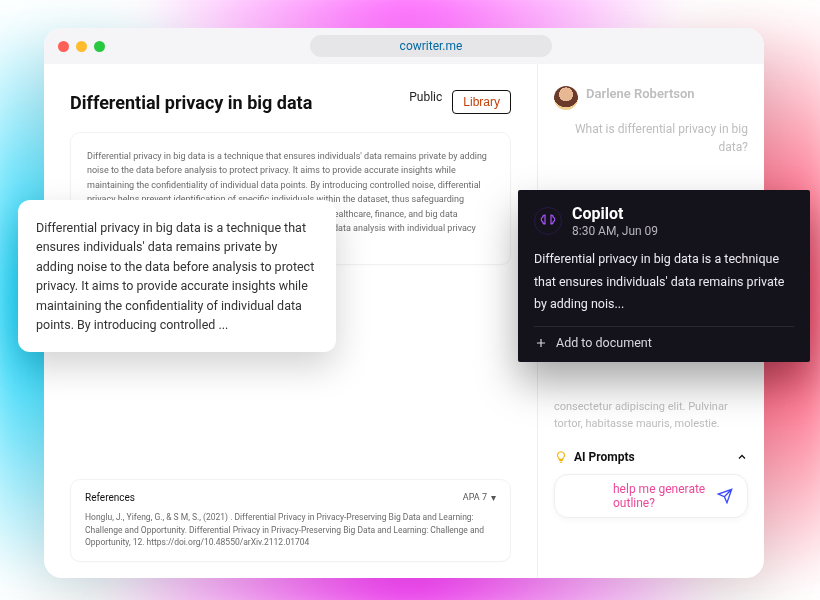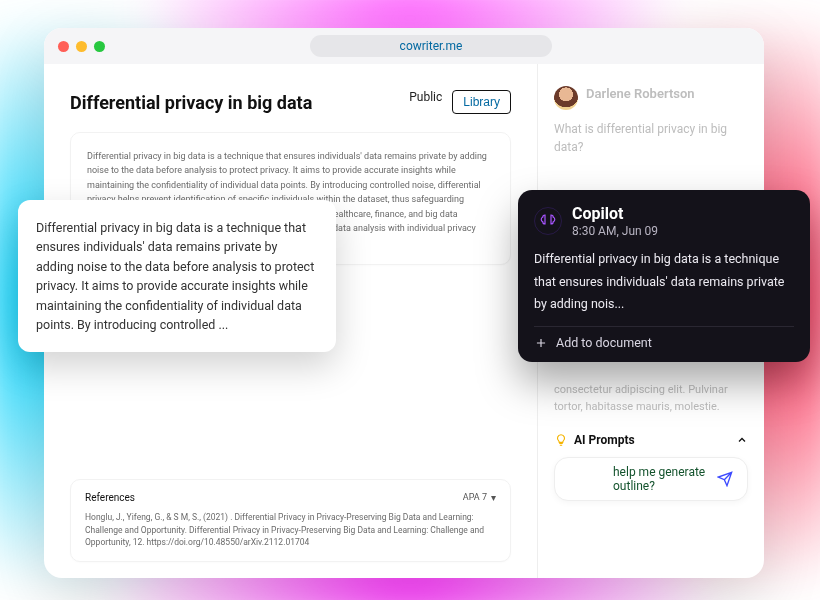--- a/index.html
+++ b/index.html
@@ -35,21 +35,21 @@
   .body { flex: 1; display: flex; }
   .main {
     flex: 1 1 auto; border-right: 1px solid #eee; padding: 26px 26px 16px 26px;
     display: flex; flex-direction: column;
   }
   .header { display: flex; align-items: center; margin-bottom: 18px; }
   .title { font-size: 18px; font-weight: 700; color: #111; }
   .visibility { margin-left: auto; display: flex; align-items: flex-start; gap: 10px; }
   .vis-public { font-size: 12px; color: #222; }
   .vis-library {
-    font-size: 12px; color: #0369a1; border: 1.5px solid #111; border-radius: 4px;
+    font-size: 12px; color: #c2410c; border: 1.5px solid #111; border-radius: 4px;
     padding: 4px 10px; background: #fff;
   }
   .doc-card {
     background: #fff; border: 1px solid #f2f2f2; border-radius: 10px;
     padding: 16px 16px 14px 16px; box-shadow: 0 1px 2px rgba(0,0,0,.02);
     flex: none;
   }
   .doc-text { font-size: 9px; line-height: 1.6; color: #6b6b6b; }
   .refs-card {
     margin-top: auto;
@@ -62,42 +62,42 @@
   .refs-body { font-size: 8.5px; line-height: 1.5; color: #6b6b6b; }
   .side {
     width: 226px; flex: none; padding: 22px 16px 14px 16px; display: flex; flex-direction: column;
   }
   .user-row { display: flex; align-items: flex-start; gap: 8px; margin-bottom: 10px; }
   .avatar {
     width: 24px; height: 24px; border-radius: 50%;
     background: radial-gradient(circle at 50% 35%, #e8b894 0%, #e8b894 35%, #6b3a2a 36%, #6b3a2a 65%, #f0d090 66%);
   }
   .user-name { font-size: 13px; font-weight: 600; color: #bdbdbd; }
-  .user-msg { font-size: 12px; color: #bdbdbd; line-height: 1.5; margin-bottom: 16px; }
+  .user-msg { font-size: 12px; color: #bdbdbd; line-height: 1.5; margin-bottom: 33px; text-align: right; }
   .lorem { font-size: 11px; color: #bdbdbd; line-height: 1.5; margin-top: 210px; }
   .prompts-label { display: flex; align-items: center; gap: 6px; font-size: 12px; font-weight: 700; color: #111; margin-top: 18px; }
   .prompts-label .chev { margin-left: auto; }
   .prompt-box {
     margin-top: 10px; background: #fff; border: 1px solid #eee; border-radius: 14px;
     height: 44px; display: flex; align-items: center; padding: 0 14px;
     box-shadow: 0 2px 6px rgba(0,0,0,.04);
   }
-  .prompt-input { font-size: 12px; color: #14532d; flex: 1; padding-left: 44px; }
+  .prompt-input { font-size: 12px; color: #ec4899; flex: 1; padding-left: 44px; }
   .send { color: #3b49ff; }
   
   .excerpt {
     position: absolute; top: 200px; left: 18px; width: 318px;
     background: #fff; border-radius: 12px; padding: 18px 18px;
     box-shadow: 0 14px 36px rgba(0,0,0,.18);
     font-size: 12.5px; line-height: 1.55; color: #333; z-index: 3;
   }
   
   .copilot {
     position: absolute; top: 190px; left: 518px; width: 292px;
-    background: #14121a; color: #fff; border-radius: 14px; padding: 14px 16px 12px 16px;
+    background: #14121a; color: #fff; border-radius: 2px; padding: 14px 16px 12px 16px;
     box-shadow: 0 20px 40px rgba(0,0,0,.35); z-index: 3;
   }
   .cp-head { display: flex; align-items: center; gap: 10px; margin-bottom: 10px; }
   .cp-icon {
     width: 28px; height: 28px; border-radius: 50%; border: 1.5px solid #7a3bff30;
     display: flex; align-items: center; justify-content: center; color: #a855ff;
   }
   .cp-name { font-size: 16px; font-weight: 700; }
   .cp-time { font-size: 12px; color: #b8b4c2; margin-top: 1px; }
   .cp-text { font-size: 12.5px; line-height: 1.8; color: #eceaf1; margin-bottom: 10px; }

